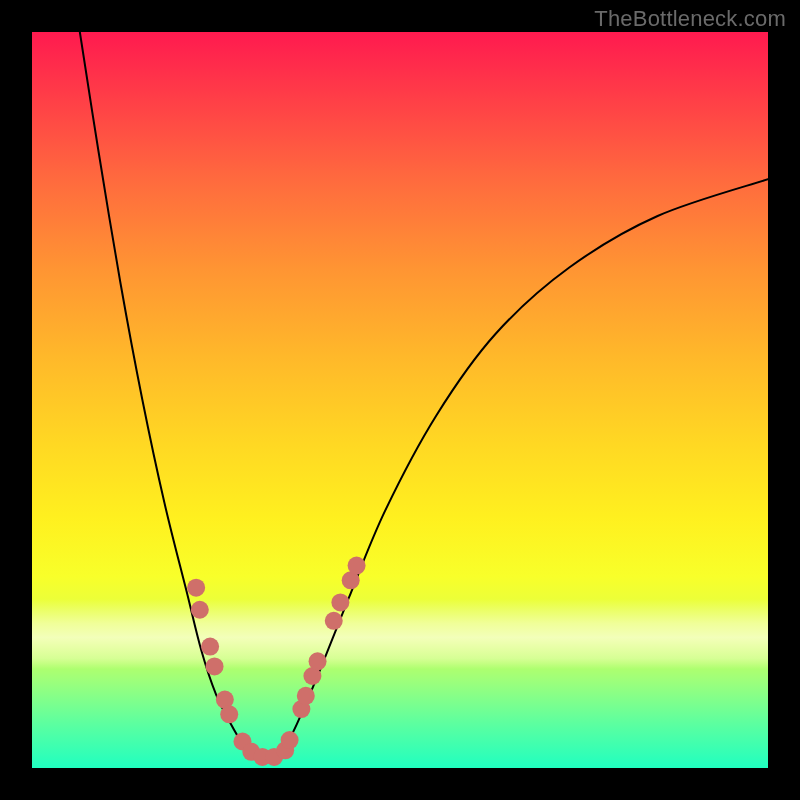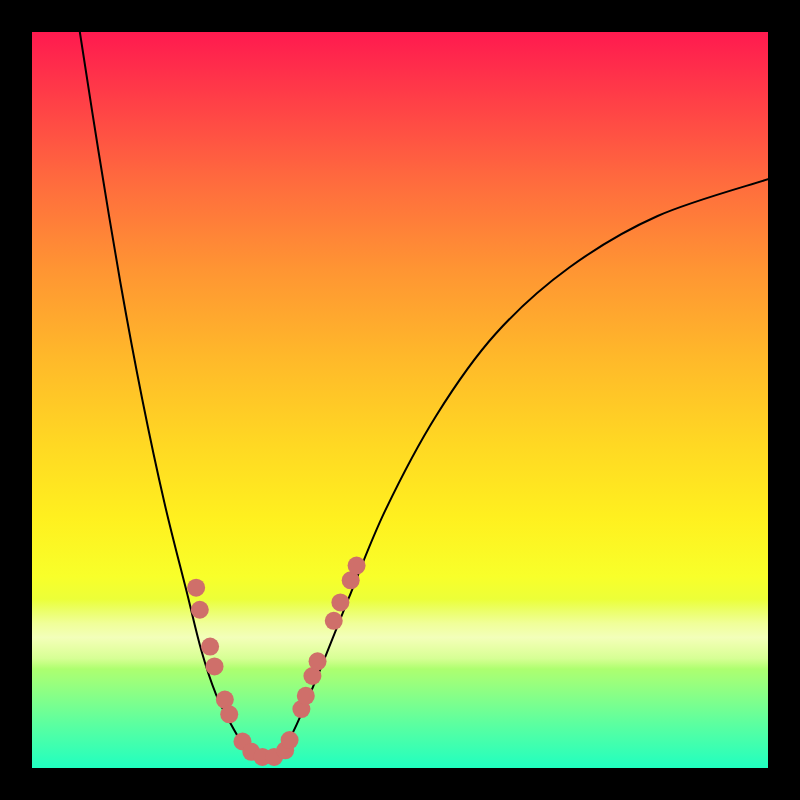--- a/index.html
+++ b/index.html
@@ -107,13 +107,14 @@
           <circle cx="280.416" cy="644" r="9" fill="#cf6f6a"></circle>
           <circle cx="285.568" cy="629.28" r="9" fill="#cf6f6a"></circle>
           <circle cx="301.76" cy="588.8" r="9" fill="#cf6f6a"></circle>
           <circle cx="308.384" cy="570.4" r="9" fill="#cf6f6a"></circle>
           <circle cx="318.688" cy="548.3199999999999" r="9" fill="#cf6f6a"></circle>
           <circle cx="324.576" cy="533.6" r="9" fill="#cf6f6a"></circle>
         </g>
     </svg>
   </div>
 
+  <div class="watermark">TheBottleneck.com</div>
 </div>
 
 </body></html>

